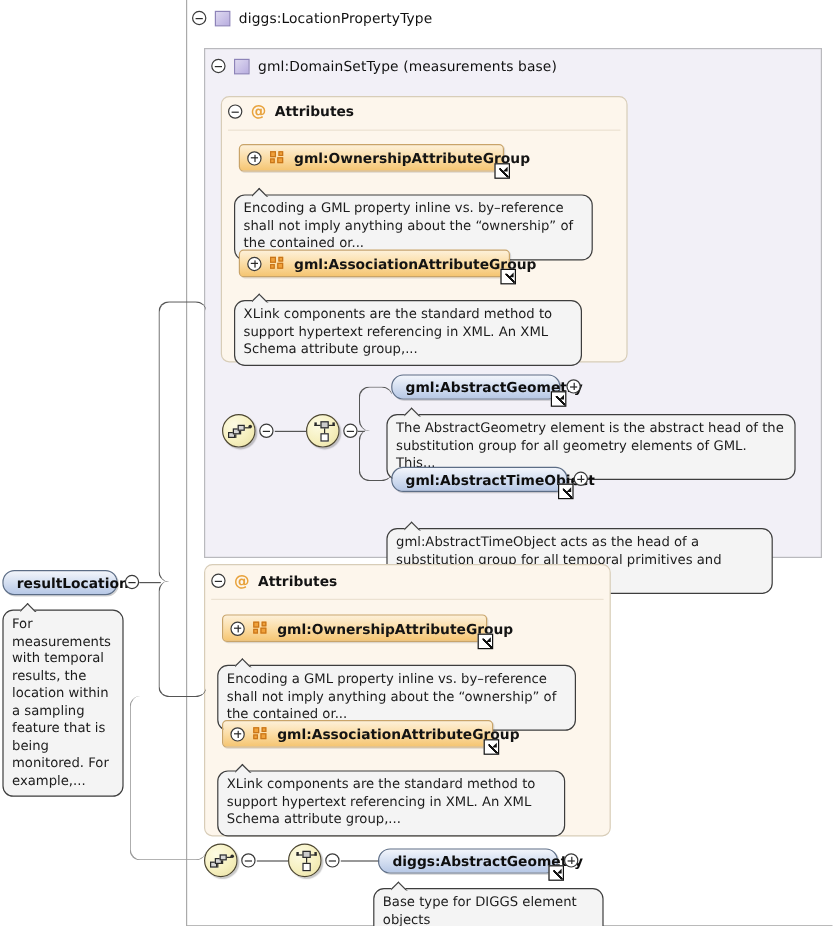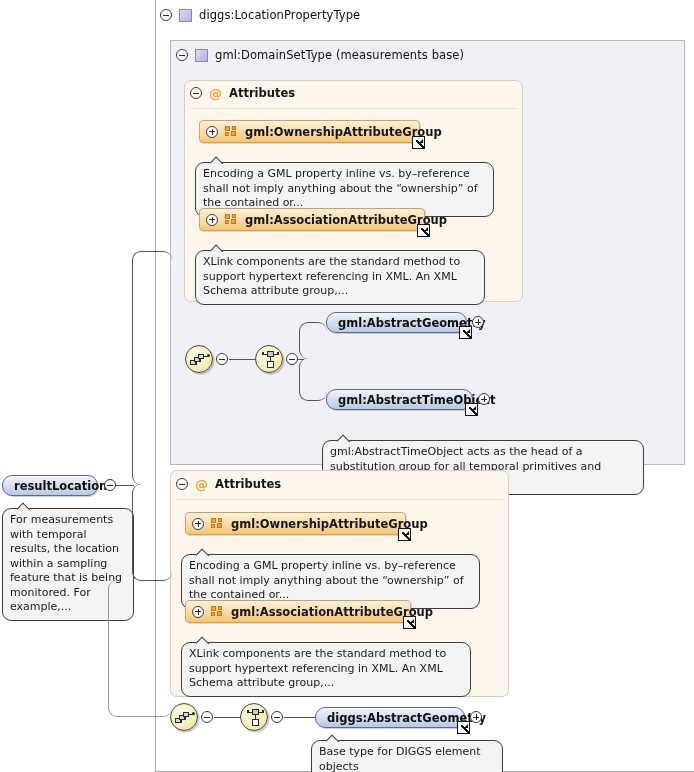--- a/index.html
+++ b/index.html
@@ -378,20 +378,24 @@
   <div class="elbow tl" style="left:299px; top:322px; width:28px; height:37px;"></div>
   <div class="elbow bl" style="left:299px; top:358px; width:28px; height:43px;"></div>
   <div class="hline" style="left:298px; top:358.5px; width:6px;"></div>
 
   <div class="elem" style="left:326px; top:312px; width:141px;">
     <span class="nm">gml:AbstractGeometry</span>
   </div>
   <span class="linkarrow" style="left:459px; top:326px;"></span>
   <span class="cc plus" style="position:absolute; left:472px; top:316px;"></span>
 
+  <div class="note" style="left:322px; top:345px; width:341px;">
+    <span class="tail"></span>
+    <span>The AbstractGeometry element is the abstract head of the substitution group for all geometry elements of GML. This...</span>
+  </div>
 
   <div class="elem" style="left:326px; top:389px; width:147px;">
     <span class="nm">gml:AbstractTimeObject</span>
   </div>
   <span class="linkarrow" style="left:465px; top:403px;"></span>
   <span class="cc plus" style="position:absolute; left:478px; top:393px;"></span>
 
   <div class="note" style="left:322px; top:440px; width:322px;">
     <span class="tail"></span>
     <span>gml:AbstractTimeObject acts as the head of a substitution group for all temporal primitives and complexes.</span>
@@ -477,21 +481,21 @@
   <div class="note" style="left:311px; top:740px; width:192px;">
     <span class="tail"></span>
     <span>Base type for DIGGS element objects</span>
   </div>
 
   <div class="elem" style="left:2px; top:475px; width:96px;">
     <span class="nm">resultLocation</span>
   </div>
   <span class="cc" style="position:absolute; left:104px; top:479px;"></span>
 
-  <div class="note" style="left:2px; top:508px; width:132px;">
+  <div class="note" style="left:2px; top:508px; width:101px;">
     <span class="tail"></span>
     <span>For measurements with temporal results, the location within a sampling feature that is being monitored. For example,...</span>
   </div>
 
   <div class="hline" style="left:116px; top:484.5px; width:18px;"></div>
 
   <div class="elbow tl" style="left:132px; top:251px; width:40px; height:234px;"></div>
 
   <div class="elbow bl" style="left:132px; top:484px; width:40px; height:97px;"></div>
 

